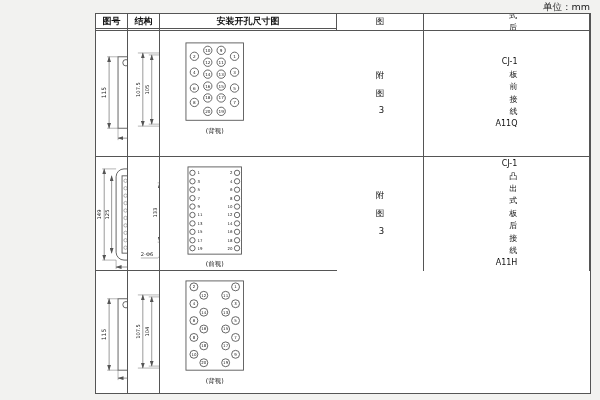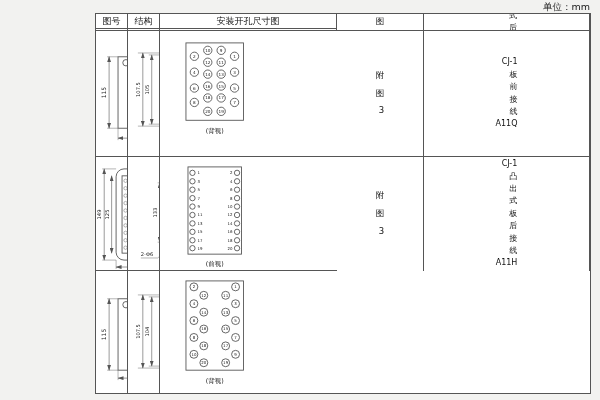--- a/index.html
+++ b/index.html
@@ -1,21 +1,21 @@
 <!DOCTYPE html>
 <html><head>
 <meta charset="utf-8">
 <style>
 *{box-sizing:border-box}
 body{margin:0;width:600px;height:400px;background:#f2f2f0;font-family:"DejaVu Sans","Liberation Sans",sans-serif;overflow:hidden}
 .page{position:relative;width:600px;height:290px}
 .unit{position:absolute;top:1px;right:10px;font-size:9.5px;color:#1a1a1a}
 .tbl{position:absolute;left:95px;top:13px;background:#fff;border:1px solid #555;display:grid;grid-template-columns:32px 32px 177px 87px 166px;grid-template-rows:17px 126px 114px 122px}
 .c{border-right:1px solid #555;border-bottom:1px solid #555;overflow:hidden;background:#fff}
-.hd{display:flex;align-items:center;justify-content:center;font-size:9px;font-weight:normal;color:#111}
+.hd{display:flex;align-items:center;justify-content:center;font-size:9px;font-weight:bold;color:#111}
 .dbl{border-bottom:3px double #555}
 .lc{border-right:none}
 .lr{border-bottom:none}
 .fig,.str{display:flex;align-items:center;justify-content:center;text-align:right;white-space:pre-line;color:#111}
 .fig{font-size:8.5px;line-height:2.1}
 .str{font-size:8px;line-height:1.55}
 svg{display:block}
 .s{fill:none;stroke:#555;stroke-width:0.9}
 .t{fill:none;stroke:#777;stroke-width:0.55}
 .dim{fill:none;stroke:#555;stroke-width:0.6}

